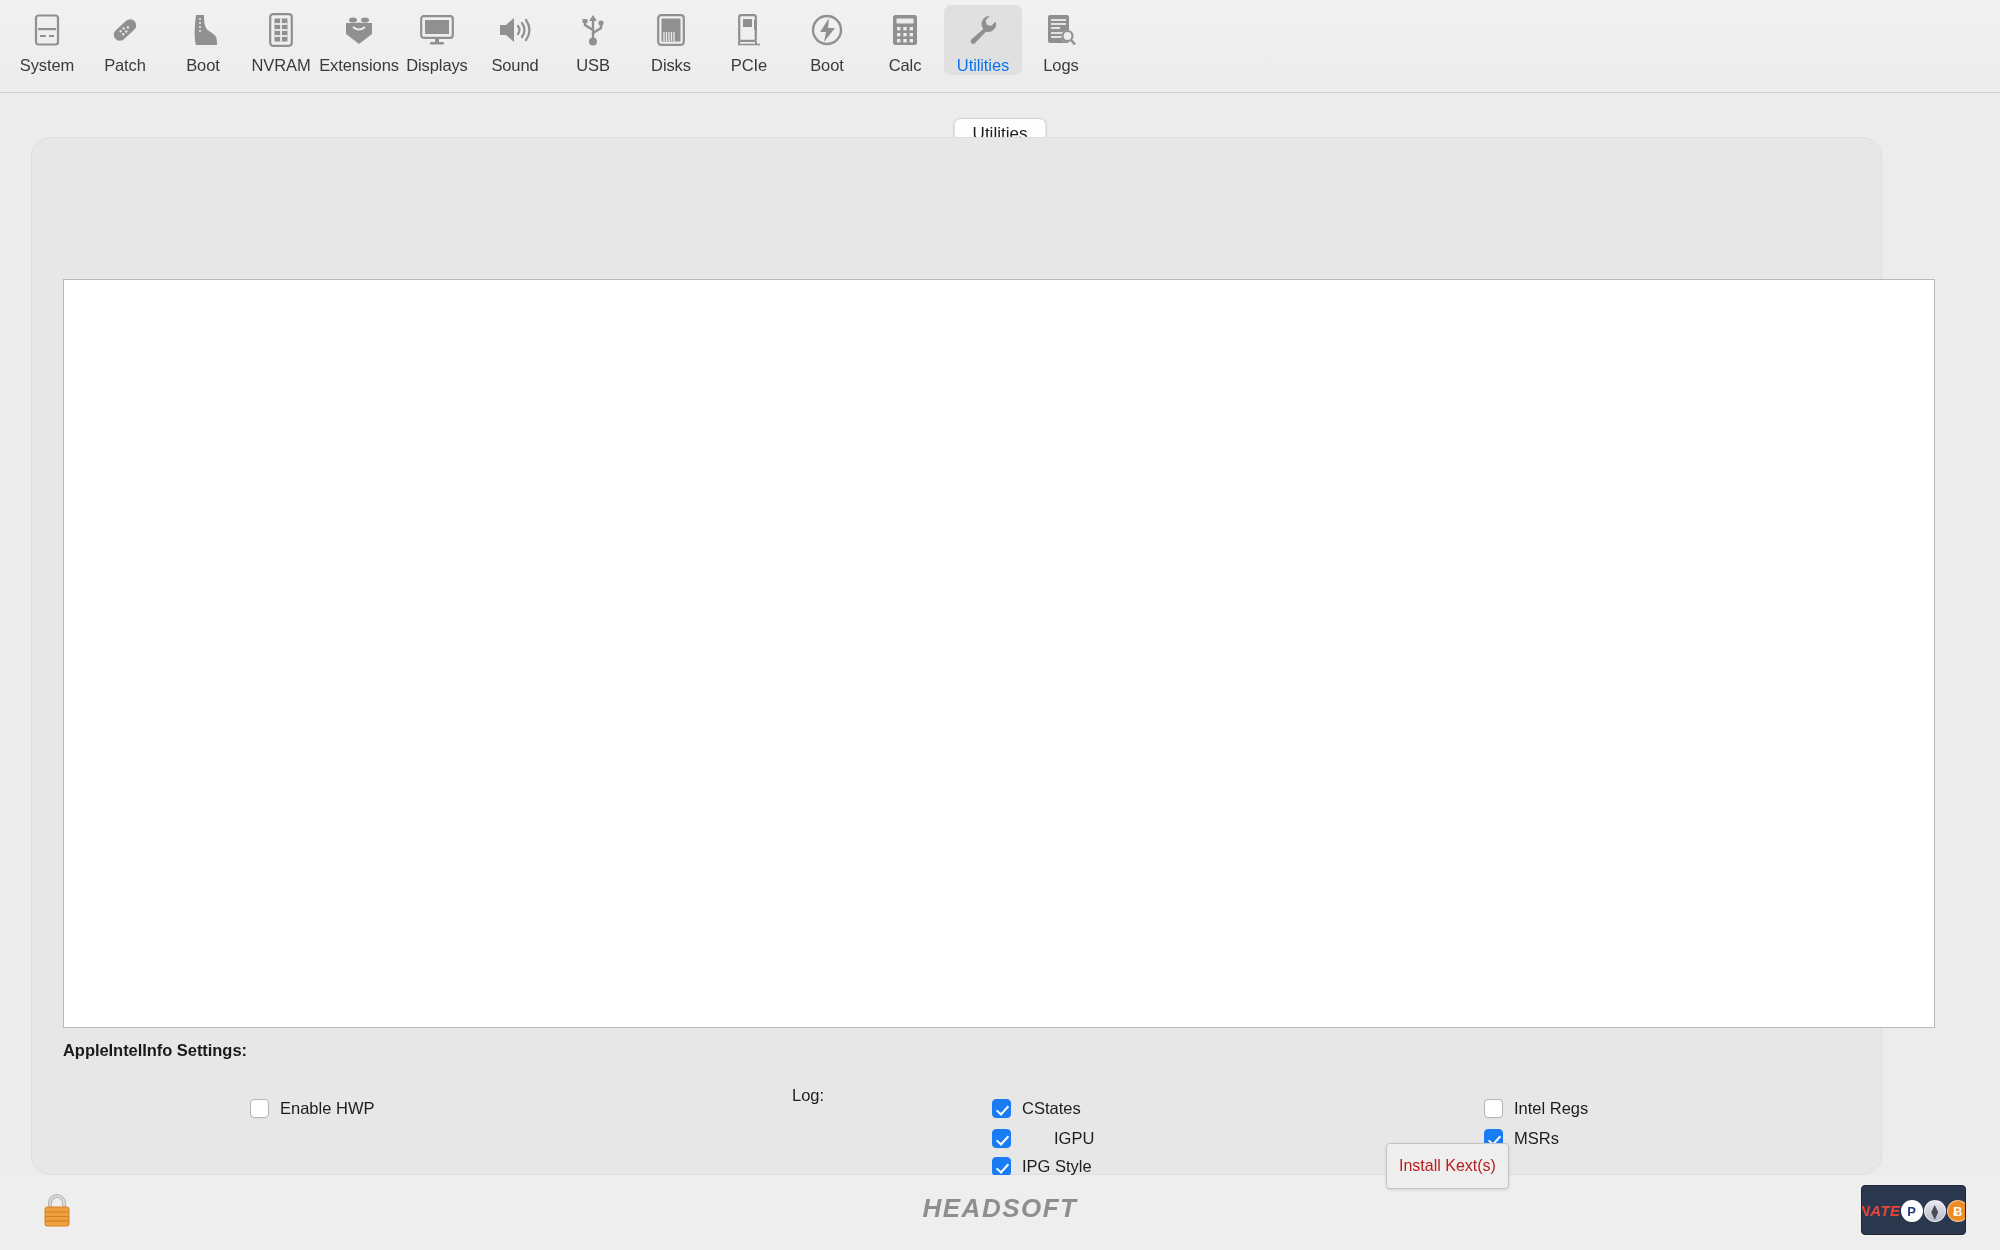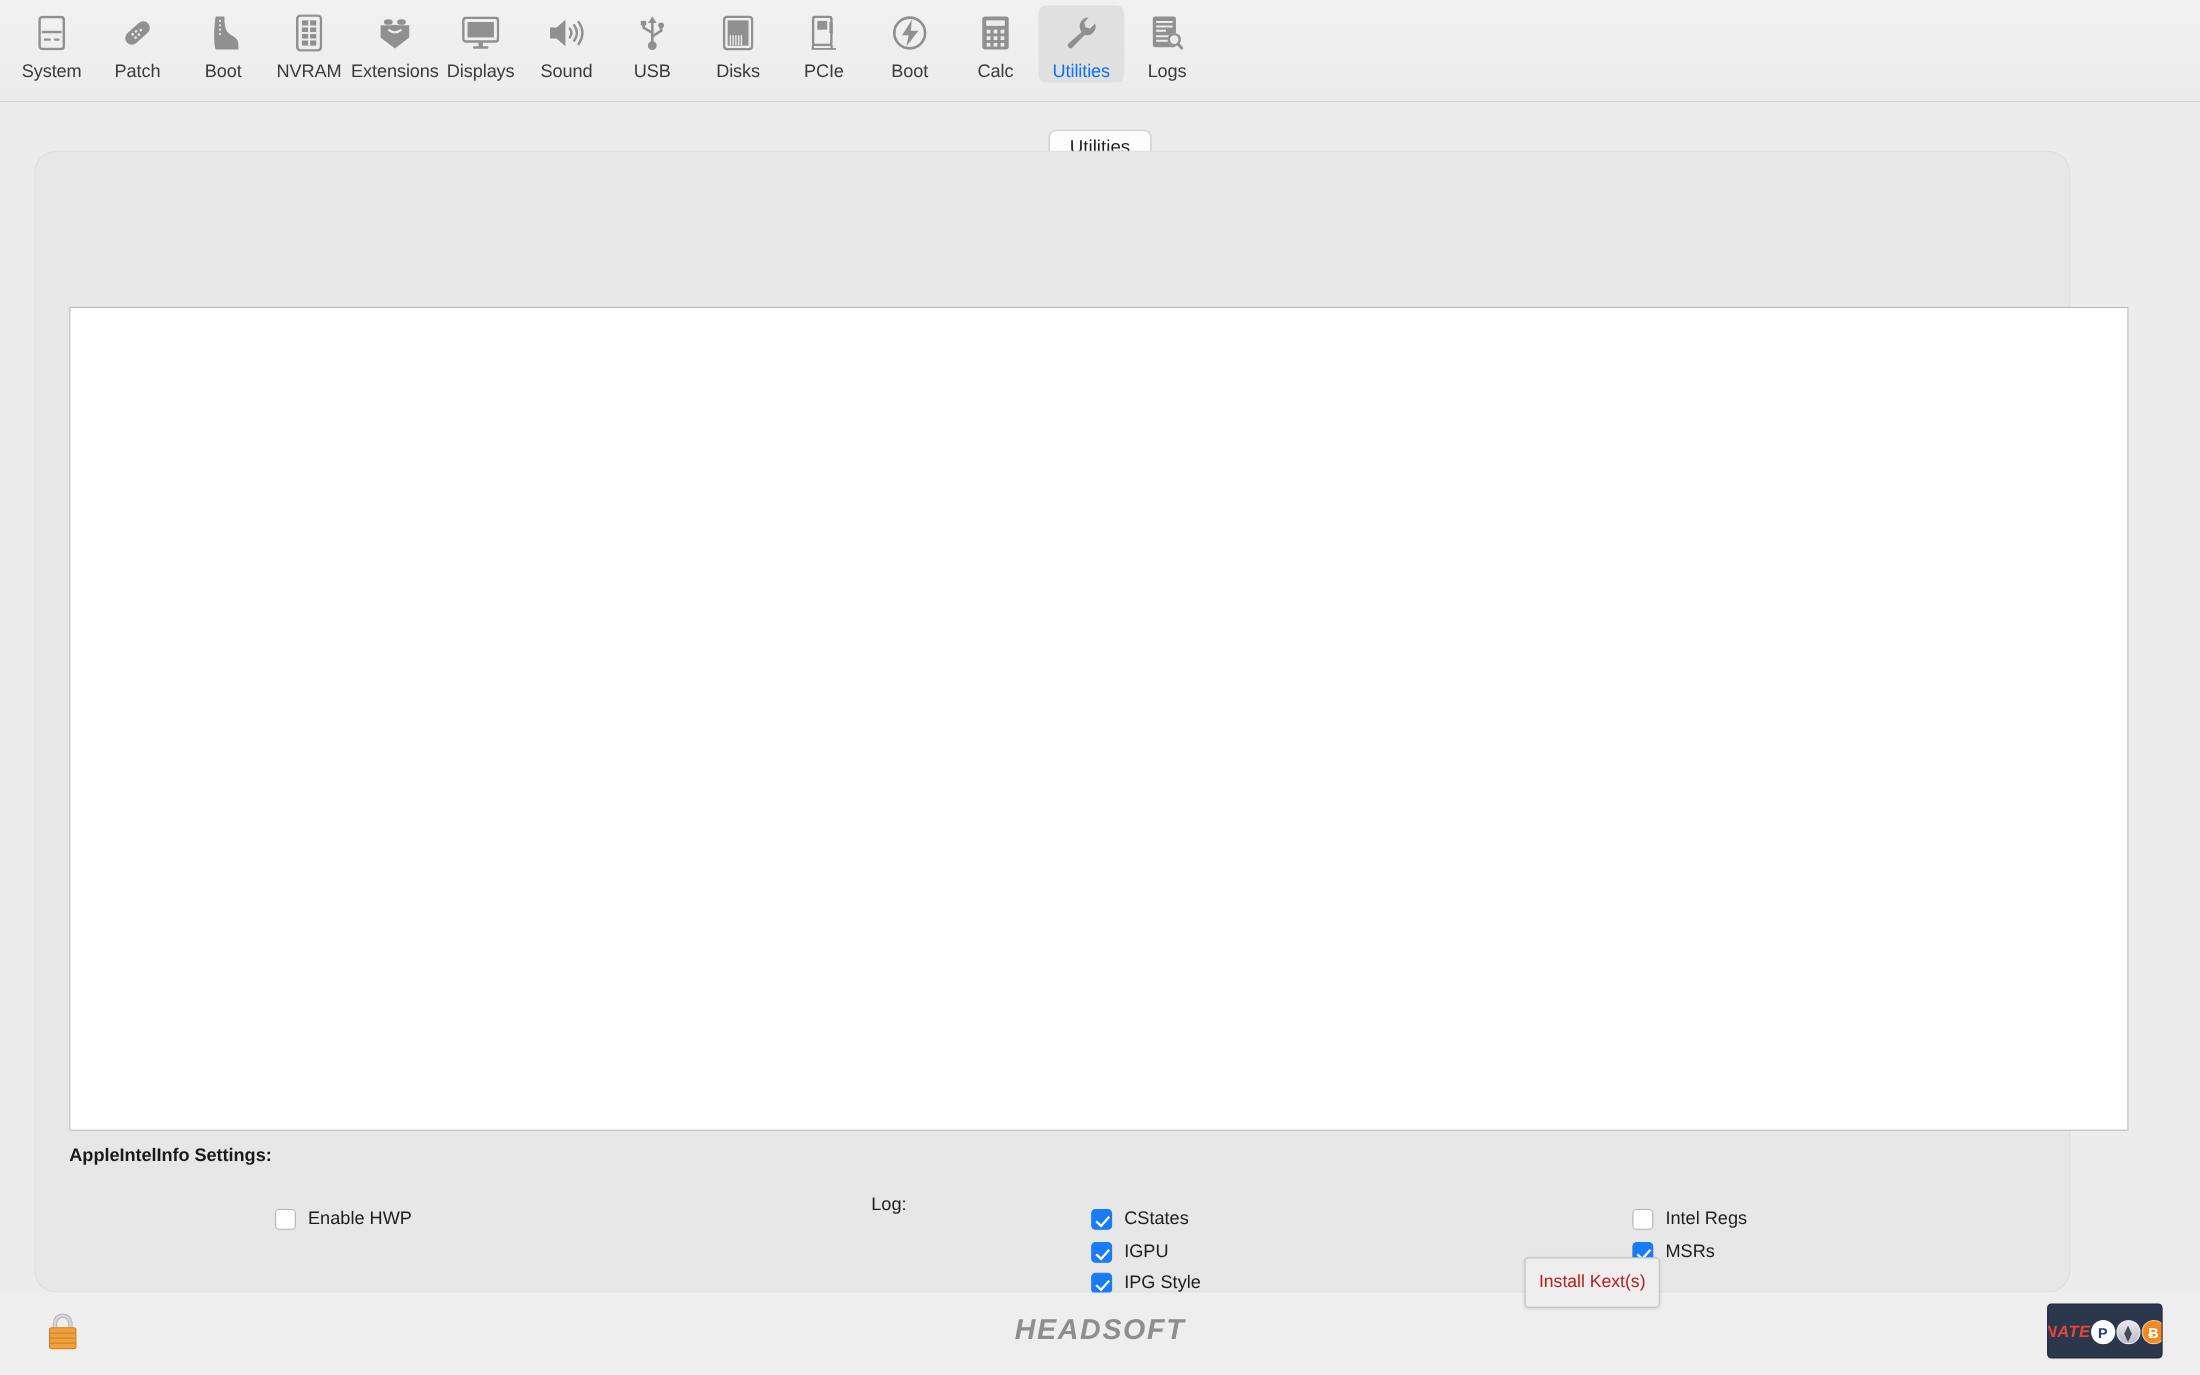--- a/index.html
+++ b/index.html
@@ -492,21 +492,21 @@
     <span class="cb-box"></span>
     <span class="cb-label">Enable HWP</span>
   </div>
 
   <div id="log-label">Log:</div>
 
   <div class="cb-row" style="left:960px; top:958px;">
     <span class="cb-box on"></span>
     <span class="cb-label">CStates</span>
   </div>
-  <div class="cb-row" style="left:960px; top:988px;">
+  <div class="cb-row" style="left:960px; top:988px;gap:32px;">
     <span class="cb-box on"></span>
     <span class="cb-label">IGPU</span>
   </div>
   <div class="cb-row" style="left:960px; top:1016px;">
     <span class="cb-box on"></span>
     <span class="cb-label">IPG Style</span>
   </div>
 
   <div class="cb-row" style="left:1452px; top:958px;">
     <span class="cb-box"></span>

